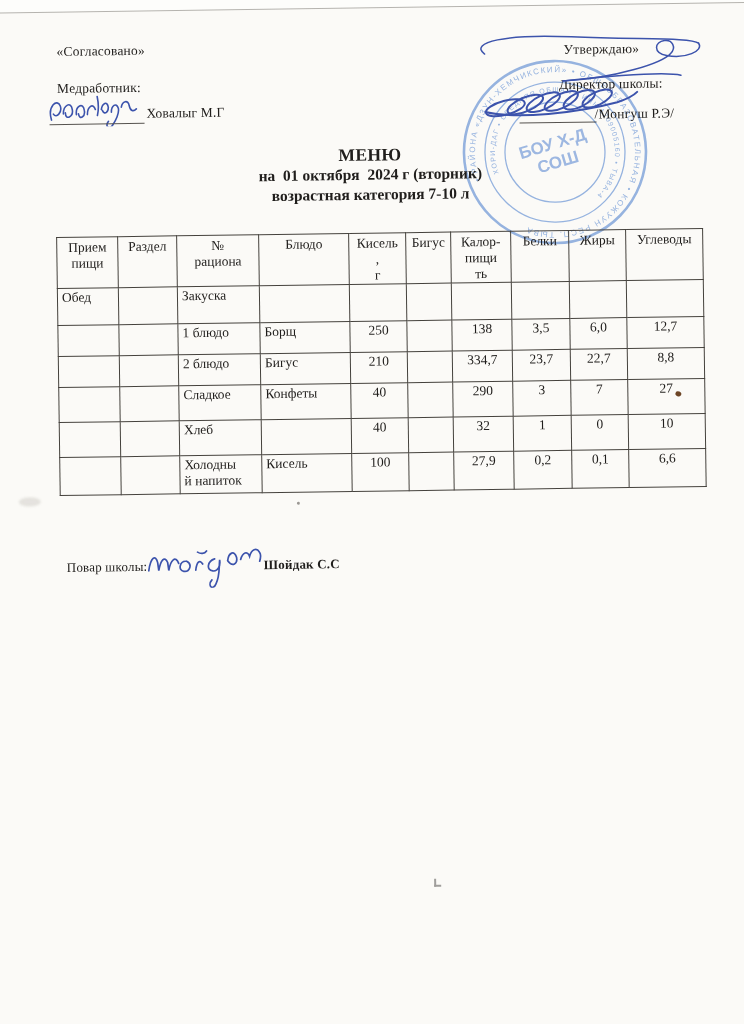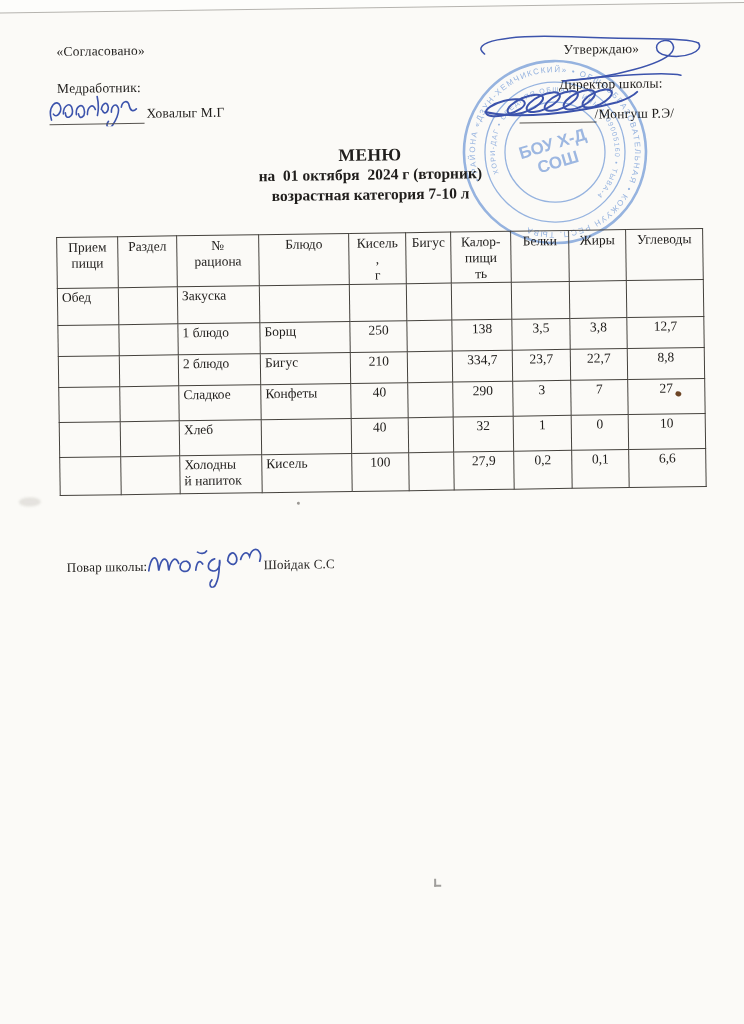--- a/index.html
+++ b/index.html
@@ -160,21 +160,21 @@
         </tr>
         <tr style="height: 31px;">
           <td class="txt"></td>
           <td class="txt"></td>
           <td class="txt">1 блюдо</td>
           <td class="txt">Борщ</td>
           <td class="num">250</td>
           <td class="num"></td>
           <td class="num">138</td>
           <td class="num">3,5</td>
-          <td class="num">3,8</td>
+          <td class="num">6,0</td>
           <td class="num">12,7</td>
         </tr>
         <tr style="height: 31px;">
           <td class="txt"></td>
           <td class="txt"></td>
           <td class="txt">2 блюдо</td>
           <td class="txt">Бигус</td>
           <td class="num">210</td>
           <td class="num"></td>
           <td class="num">334,7</td>
@@ -219,20 +219,20 @@
           <td class="num">0,1</td>
           <td class="num">6,6</td>
         </tr>
       </tbody>
   </table>
 
   <div class="abs label" style="left:63px;top:560px;font-size:13px;">Повар школы:</div>
   <svg class="abs" style="left:141px;top:540px;" width="118" height="50" viewBox="0 0 118 50">
     <path d="M4,32 c2,-13 7,-17 9,-8 l1,8 c2,-11 6,-15 9,-8 l1,8 c2,-11 7,-15 10,-7 m7,-2 c-6,0 -8,9 -2,10 c6,1 9,-7 3,-10 m9,9 c1,-8 4,-11 7,-6 m-5,-12 c3,2 7,2 9,-1 m8,8 c-7,2 -9,11 -2,12 c5,1 8,-5 7,-11 c-1,11 0,16 -4,24 c-3,7 -9,2 -4,-4 m16,-19 c1,-8 7,-11 9,-3 c1,6 -4,10 -9,3 m13,-1 c2,-7 7,-9 9,-3 c2,-7 7,-9 10,-4 c2,3 1,6 0,9 m5,-12 c-1,7 1,9 6,4 c3,-3 4,-7 3,-10" fill="none" stroke="#3c53ac" stroke-width="1.7" stroke-linecap="round"></path>
   </svg>
-  <div class="abs label" style="left:260px;top:560px;font-size:13px;">Шойдак С.С</div>
+  <div class="abs label" style="left:260px;top:560px;font-size:13px;font-weight:bold;">Шойдак С.С</div>
 
   <div class="abs speck" style="left:674px;top:400px;width:6px;height:5px;background:#6d4526;transform:rotate(25deg);"></div>
   <div class="abs speck" style="left:16px;top:497px;width:22px;height:9px;background:#c9c6c0;opacity:.45;filter:blur(1px);"></div>
   <div class="abs" style="left:426px;top:884px;width:5px;height:6px;border-left:2px solid #8a8885;border-bottom:2px solid #8a8885;opacity:.8;"></div>
   <div class="abs speck" style="left:294px;top:505px;width:3px;height:3px;background:#9b9894;"></div>
 
 </div>
 
 </body></html>

